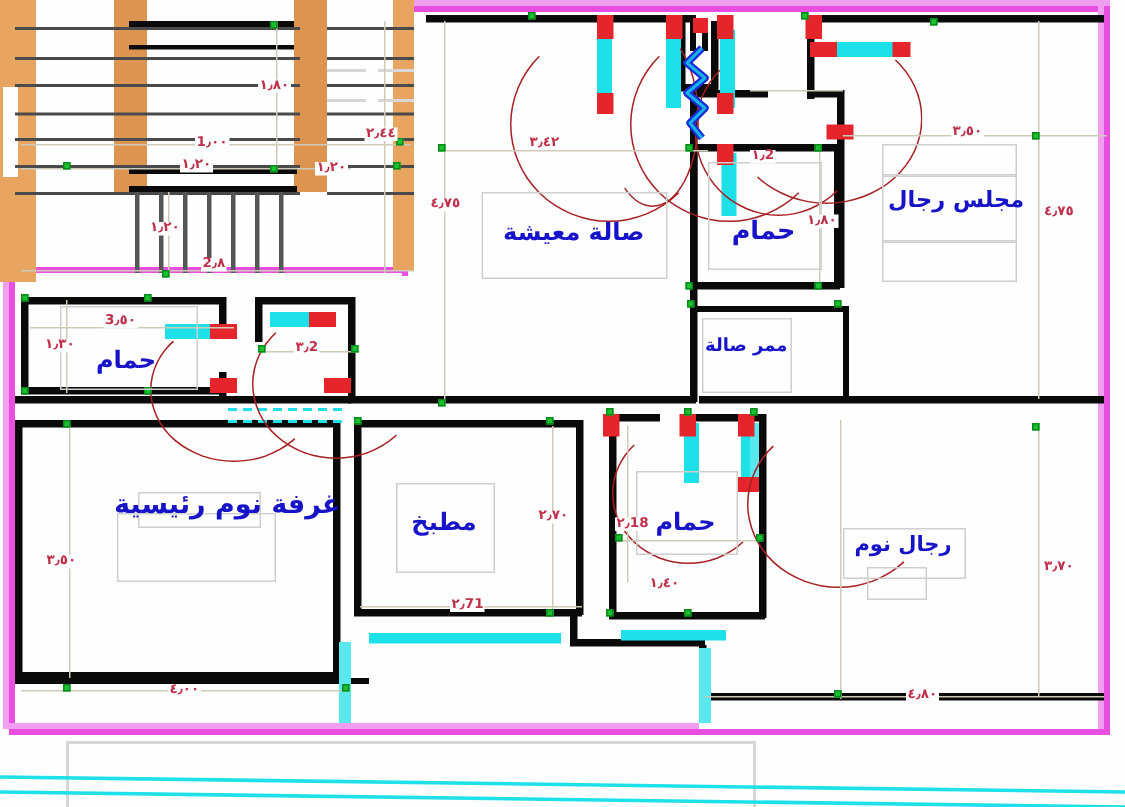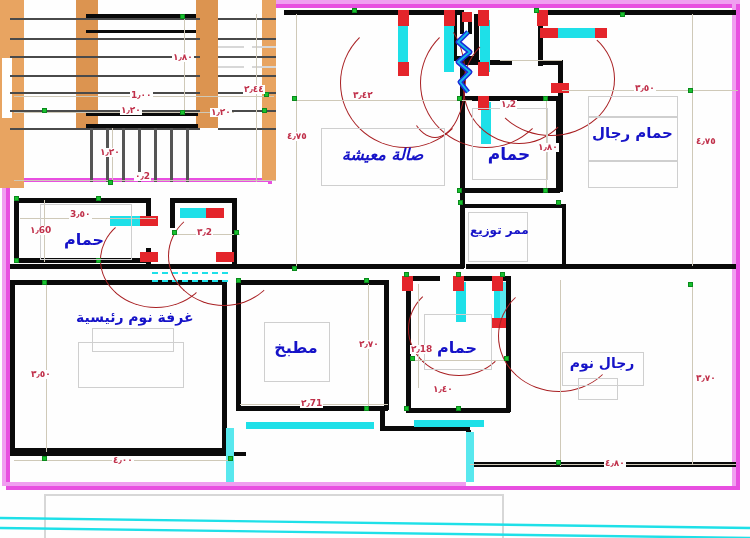--- a/index.html
+++ b/index.html
@@ -262,65 +262,65 @@
   <div class="node" style="left:108px;top:180px;"></div>
   <div class="node" style="left:404px;top:272px;"></div>
   <div class="node" style="left:456px;top:272px;"></div>
   <div class="node" style="left:500px;top:272px;"></div>
   <div class="node" style="left:404px;top:406px;"></div>
   <div class="node" style="left:456px;top:406px;"></div>
   <div class="node" style="left:556px;top:200px;"></div>
   <div class="node" style="left:458px;top:200px;"></div>
 
   <div class="lblbox" style="left:321px;top:128px;width:122px;height:56px;"></div>
-  <div class="roomlabel" style="left:325px;top:147px;width:115px;font-size:16px;font-style:italic;">صالة معيشة</div>
+  <div class="roomlabel" style="left:325px;top:147px;width:115px;font-size:16px;">صالة معيشة</div>
 
   <div class="lblbox" style="left:472px;top:108px;width:74px;height:70px;"></div>
   <div class="roomlabel" style="left:478px;top:146px;width:62px;font-size:17px;">حمام</div>
 
   <div class="lblbox" style="left:588px;top:96px;width:88px;height:20px;"></div>
   <div class="lblbox" style="left:588px;top:116px;width:88px;height:44px;"></div>
   <div class="lblbox" style="left:588px;top:160px;width:88px;height:26px;"></div>
-  <div class="roomlabel" style="left:592px;top:126px;width:80px;font-size:15px;">حمام رجال</div>
+  <div class="roomlabel" style="left:592px;top:126px;width:80px;font-size:15px;">مجلس رجال</div>
 
   <div class="lblbox" style="left:468px;top:212px;width:58px;height:48px;"></div>
-  <div class="roomlabel" style="left:470px;top:224px;width:54px;font-size:12px;">ممر توزيع</div>
+  <div class="roomlabel" style="left:470px;top:224px;width:54px;font-size:12px;">ممر صالة</div>
 
   <div class="lblbox" style="left:40px;top:204px;width:90px;height:54px;"></div>
   <div class="roomlabel" style="left:52px;top:232px;width:64px;font-size:16px;">حمام</div>
 
   <div class="lblbox" style="left:92px;top:328px;width:80px;height:22px;"></div>
   <div class="lblbox" style="left:78px;top:342px;width:104px;height:44px;"></div>
-  <div class="roomlabel" style="left:76px;top:310px;width:108px;font-size:14px;">غرفة نوم رئيسية</div>
+  <div class="roomlabel" style="left:76px;top:328px;width:108px;font-size:18px;">غرفة نوم رئيسية</div>
 
   <div class="lblbox" style="left:264px;top:322px;width:64px;height:58px;"></div>
   <div class="roomlabel" style="left:266px;top:340px;width:60px;font-size:16px;">مطبخ</div>
 
   <div class="lblbox" style="left:424px;top:314px;width:66px;height:54px;"></div>
   <div class="roomlabel" style="left:426px;top:340px;width:62px;font-size:16px;">حمام</div>
 
   <div class="lblbox" style="left:562px;top:352px;width:80px;height:32px;"></div>
   <div class="lblbox" style="left:578px;top:378px;width:38px;height:20px;"></div>
   <div class="roomlabel" style="left:556px;top:356px;width:92px;font-size:14px;">رجال نوم</div>
 
   <div class="dimtext" style="left:120px;top:106px;">١٫٢٠</div>
   <div class="dimtext" style="left:172px;top:53px;">١٫٨٠</div>
   <div class="dimtext" style="left:130px;top:91px;">1٫٠٠</div>
   <div class="dimtext" style="left:243px;top:85px;">٢٫٤٤</div>
   <div class="dimtext" style="left:210px;top:108px;">١٫٢٠</div>
   <div class="dimtext" style="left:99px;top:148px;">١٫٢٠</div>
-  <div class="dimtext" style="left:134px;top:172px;">٠٫2</div>
+  <div class="dimtext" style="left:134px;top:172px;">2٫٨</div>
   <div class="dimtext" style="left:352px;top:91px;">٣٫٤٢</div>
   <div class="dimtext" style="left:286px;top:132px;">٤٫٧٥</div>
   <div class="dimtext" style="left:500px;top:100px;">١٫2</div>
   <div class="dimtext" style="left:537px;top:143px;">١٫٨٠</div>
   <div class="dimtext" style="left:634px;top:84px;">٣٫٥٠</div>
   <div class="dimtext" style="left:695px;top:137px;">٤٫٧٥</div>
   <div class="dimtext" style="left:69px;top:210px;">3٫٥٠</div>
-  <div class="dimtext" style="left:29px;top:226px;">١٫60</div>
+  <div class="dimtext" style="left:29px;top:226px;">١٫٣٠</div>
   <div class="dimtext" style="left:196px;top:228px;">٣٫2</div>
   <div class="dimtext" style="left:30px;top:370px;">٣٫٥٠</div>
   <div class="dimtext" style="left:112px;top:456px;">٤٫٠٠</div>
   <div class="dimtext" style="left:358px;top:340px;">٢٫٧٠</div>
   <div class="dimtext" style="left:300px;top:399px;">٢٫71</div>
   <div class="dimtext" style="left:410px;top:345px;">٢٫18</div>
   <div class="dimtext" style="left:432px;top:385px;">١٫٤٠</div>
   <div class="dimtext" style="left:695px;top:374px;">٣٫٧٠</div>
   <div class="dimtext" style="left:604px;top:459px;">٤٫٨٠</div>
 

